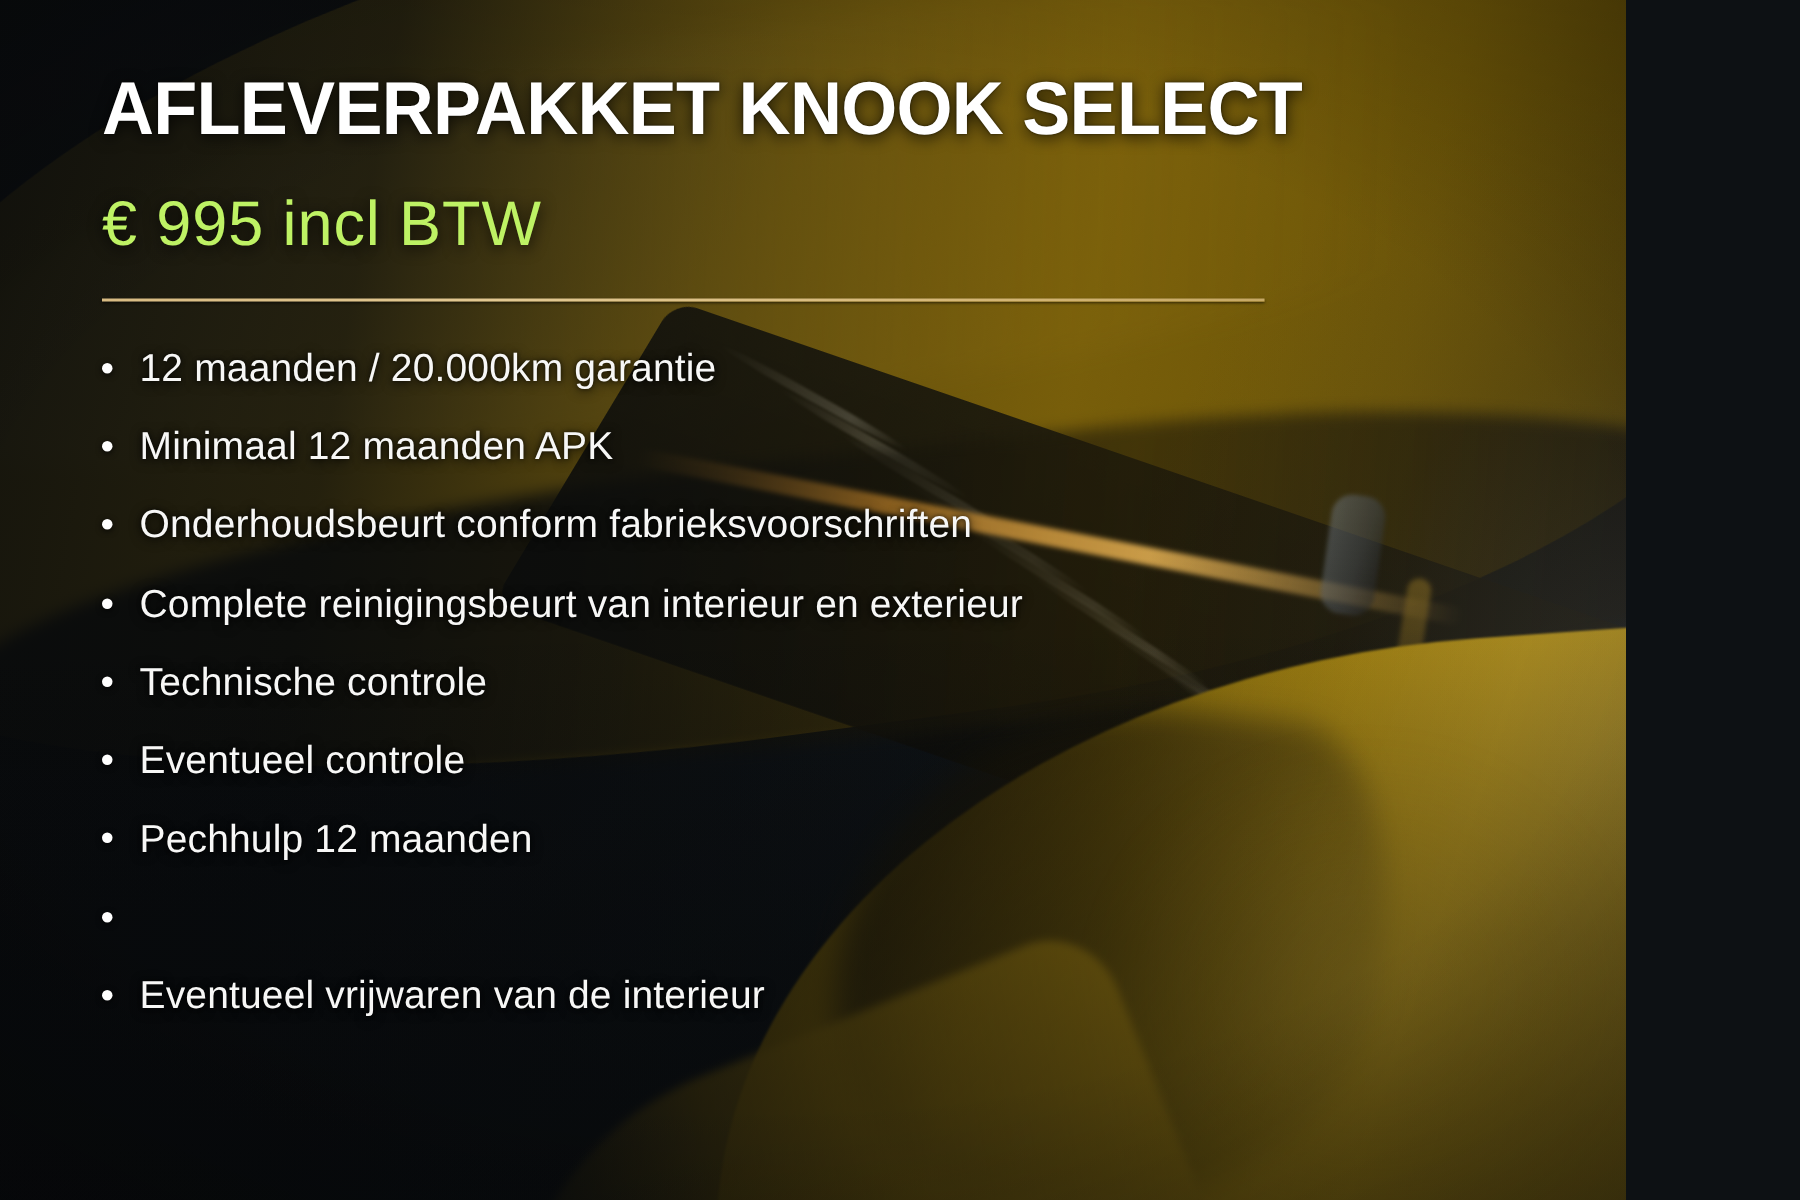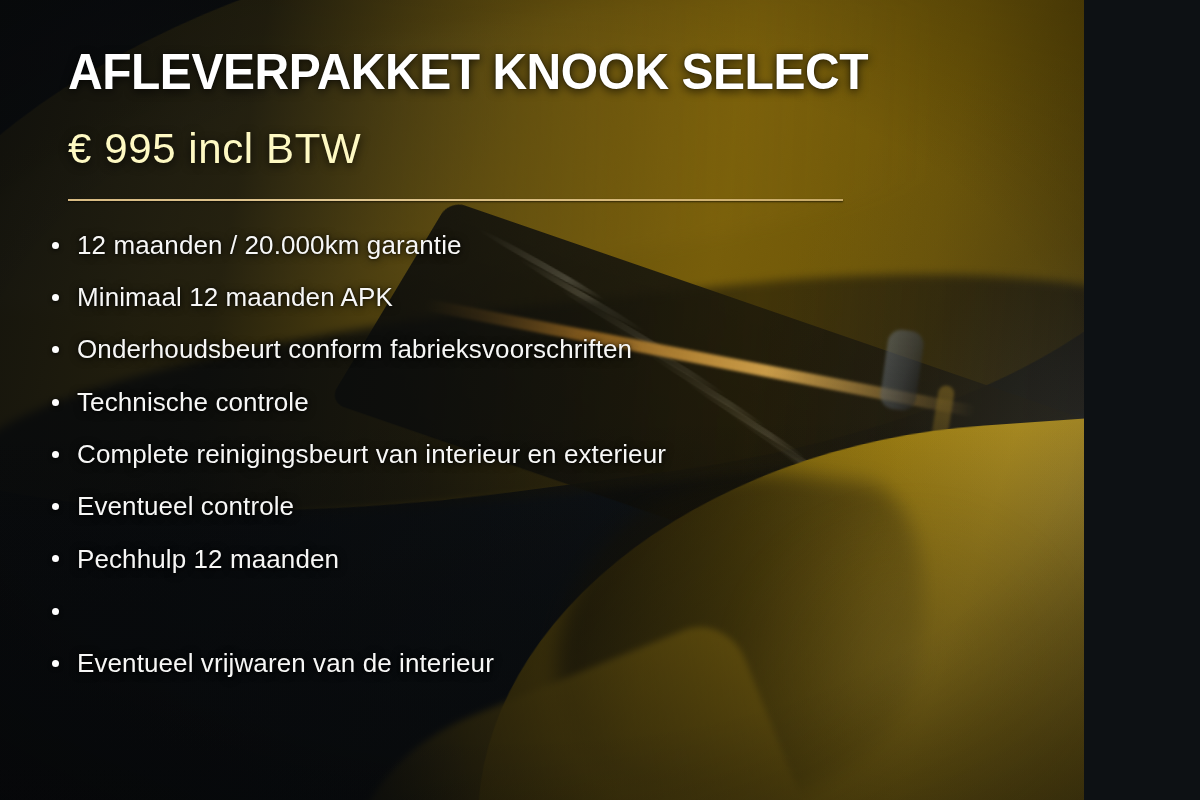--- a/index.html
+++ b/index.html
@@ -234,37 +234,37 @@
     text-shadow:0 2px 10px rgba(0,0,0,0.75), 0 0 2px rgba(0,0,0,0.6);
     white-space:nowrap;
   }
 
   .subtitle {
     position:absolute;
     left:68px; top:128px;
     font-size:42px;
     line-height:1.0;
     font-weight:300;
-    color:#fef9c3;
+    color:#bef264;
     letter-spacing:0.6px;
     text-shadow:0 2px 10px rgba(0,0,0,0.8);
     white-space:nowrap;
   }
 
   .divider {
     position:absolute;
     left:68px; top:199px;
     width:775px; height:2px;
     background:linear-gradient(90deg,#d8bb83 0%, #e2c892 35%, #d6b878 72%, #c7a965 100%);
     box-shadow:0 1px 2px rgba(0,0,0,0.6);
   }
 
   .bullets {
     position:absolute;
-    left:52px; top:219px;
+    left:68px; top:219px;
     width:960px;
     list-style:none;
   }
   .bullet-row {
     position:relative;
     height:52.3px;
     display:flex;
     align-items:center;
   }
   .bullet-dot {
@@ -339,25 +339,25 @@
         <li class="bullet-row">
           <span class="bullet-dot"></span>
           <span class="bullet-text">Minimaal 12 maanden APK</span>
         </li>
         <li class="bullet-row">
           <span class="bullet-dot"></span>
           <span class="bullet-text">Onderhoudsbeurt conform fabrieksvoorschriften</span>
         </li>
         <li class="bullet-row">
           <span class="bullet-dot"></span>
+          <span class="bullet-text">Complete reinigingsbeurt van interieur en exterieur</span>
+        </li>
+        <li class="bullet-row">
+          <span class="bullet-dot"></span>
           <span class="bullet-text">Technische controle</span>
-        </li>
-        <li class="bullet-row">
-          <span class="bullet-dot"></span>
-          <span class="bullet-text">Complete reinigingsbeurt van interieur en exterieur</span>
         </li>
         <li class="bullet-row">
           <span class="bullet-dot"></span>
           <span class="bullet-text">Eventueel controle</span>
         </li>
         <li class="bullet-row">
           <span class="bullet-dot"></span>
           <span class="bullet-text">Pechhulp 12 maanden</span>
         </li>
         <li class="bullet-row">

